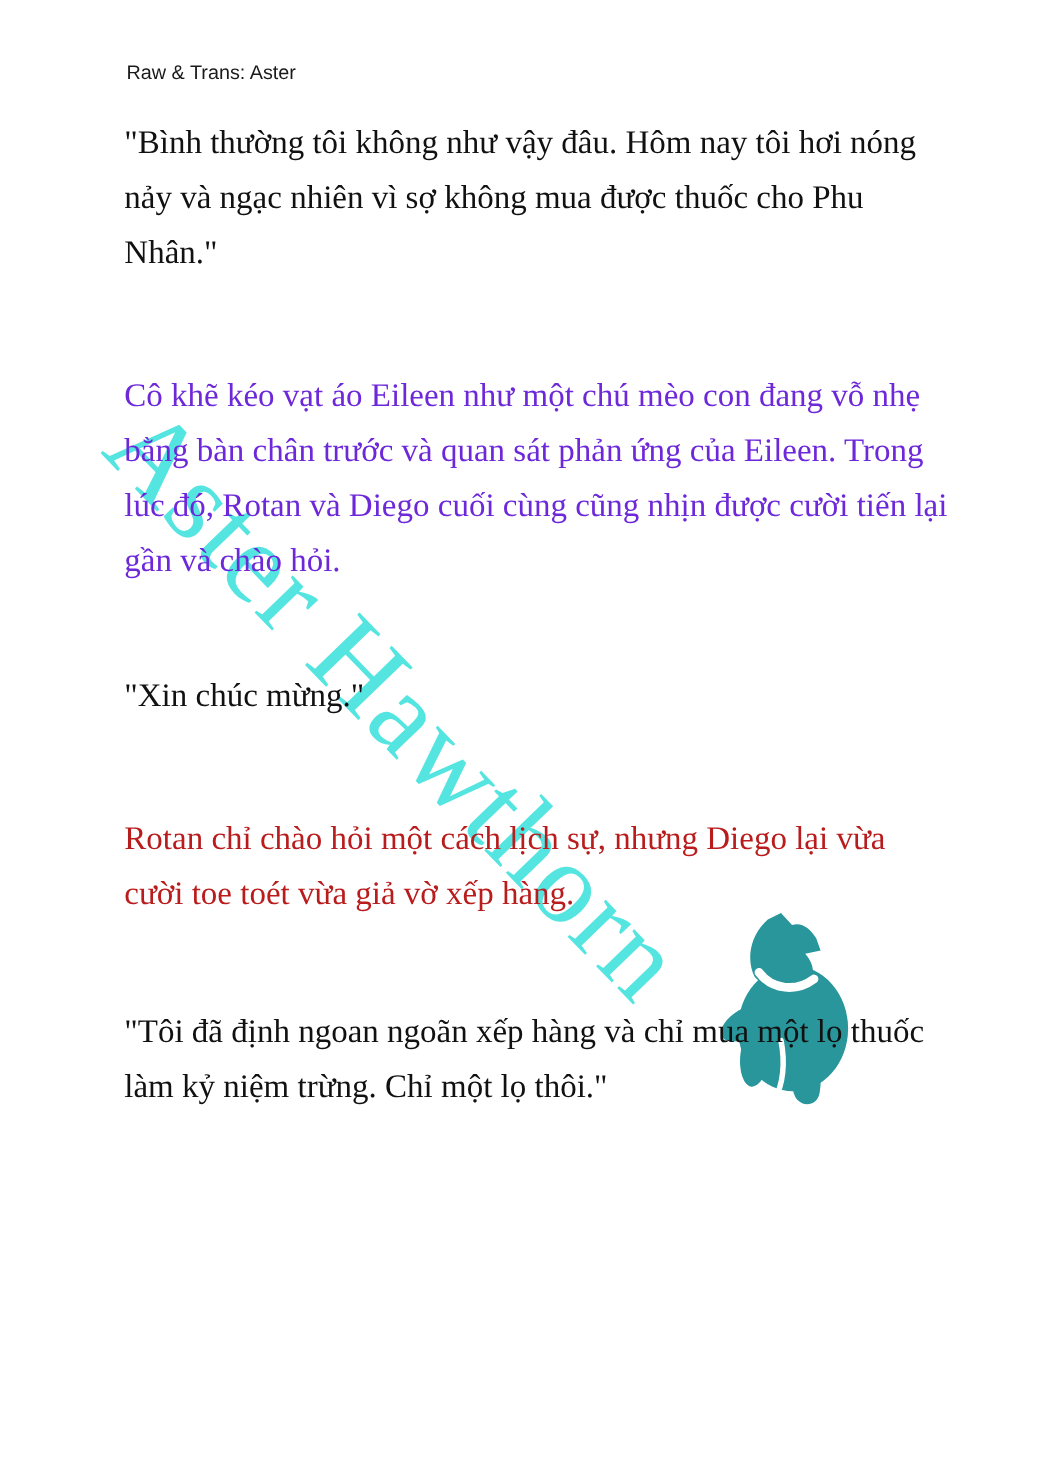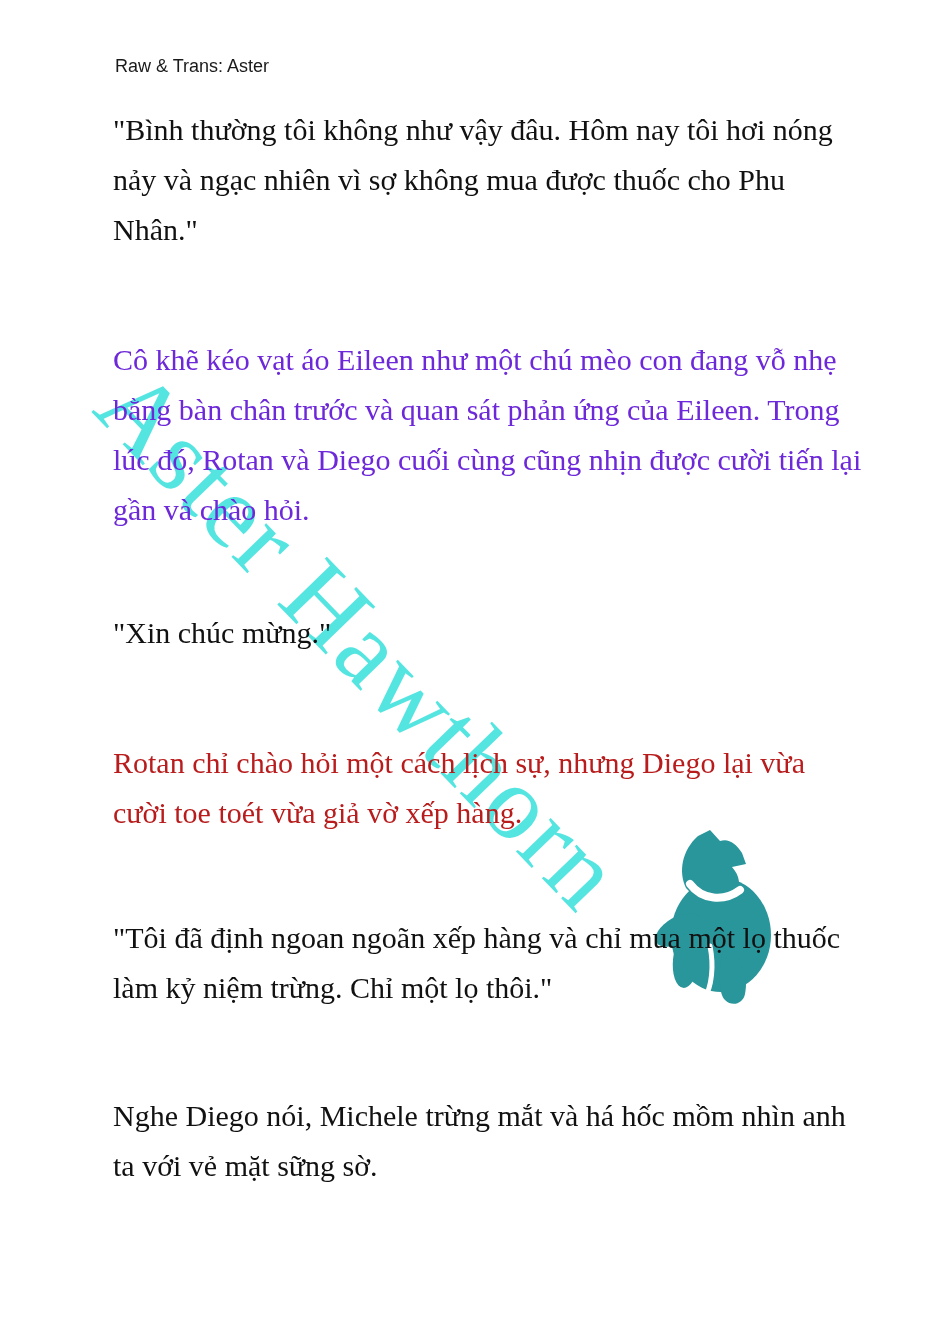--- a/index.html
+++ b/index.html
@@ -113,18 +113,14 @@
       <div class="line">"Xin chúc mừng."</div>
     </div>
   <div class="para p4" style="color: #b91c1c;">
       <div class="line">Rotan chỉ chào hỏi một cách lịch sự, nhưng Diego lại vừa</div>
       <div class="line">cười toe toét vừa giả vờ xếp hàng.</div>
     </div>
   <div class="para p5" style="color: rgb(17, 17, 17);">
       <div class="line">"Tôi đã định ngoan ngoãn xếp hàng và chỉ mua một lọ thuốc</div>
       <div class="line">làm kỷ niệm trừng. Chỉ một lọ thôi."</div>
     </div>
-  <div class="para p6" style="color: rgb(17, 17, 17);">
-      <div class="line">Nghe Diego nói, Michele trừng mắt và há hốc mồm nhìn anh</div>
-      <div class="line">ta với vẻ mặt sững sờ.</div>
-    </div>
 
 </div>
 
 </body></html>

